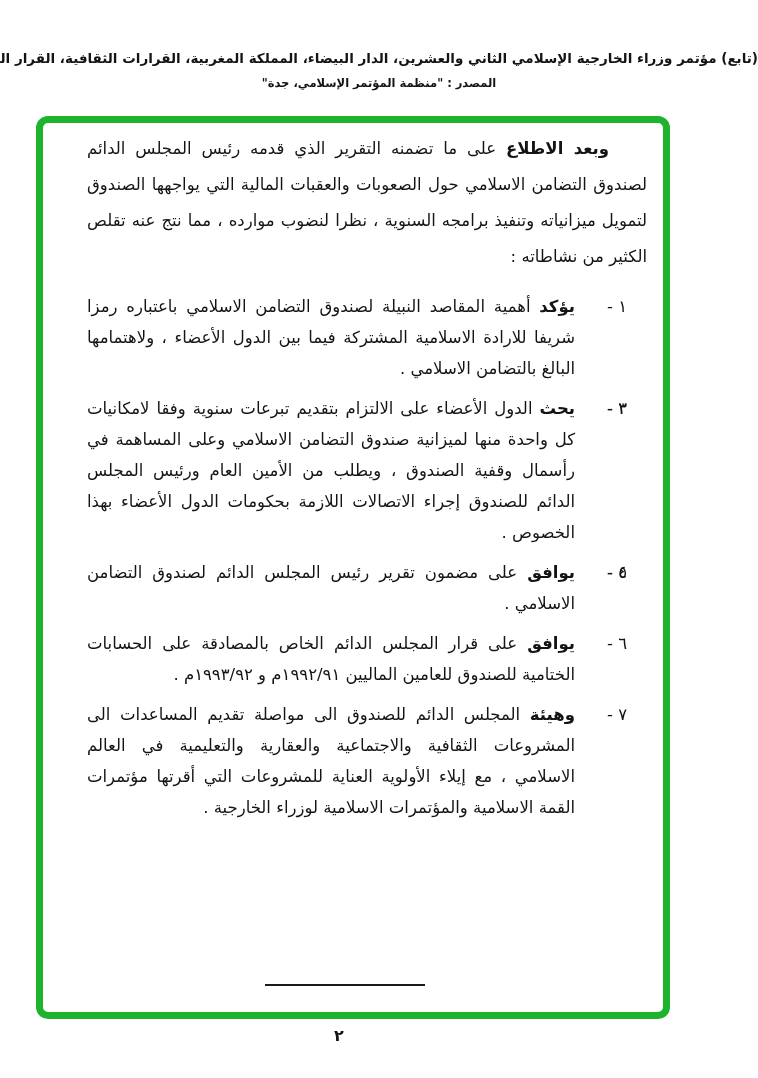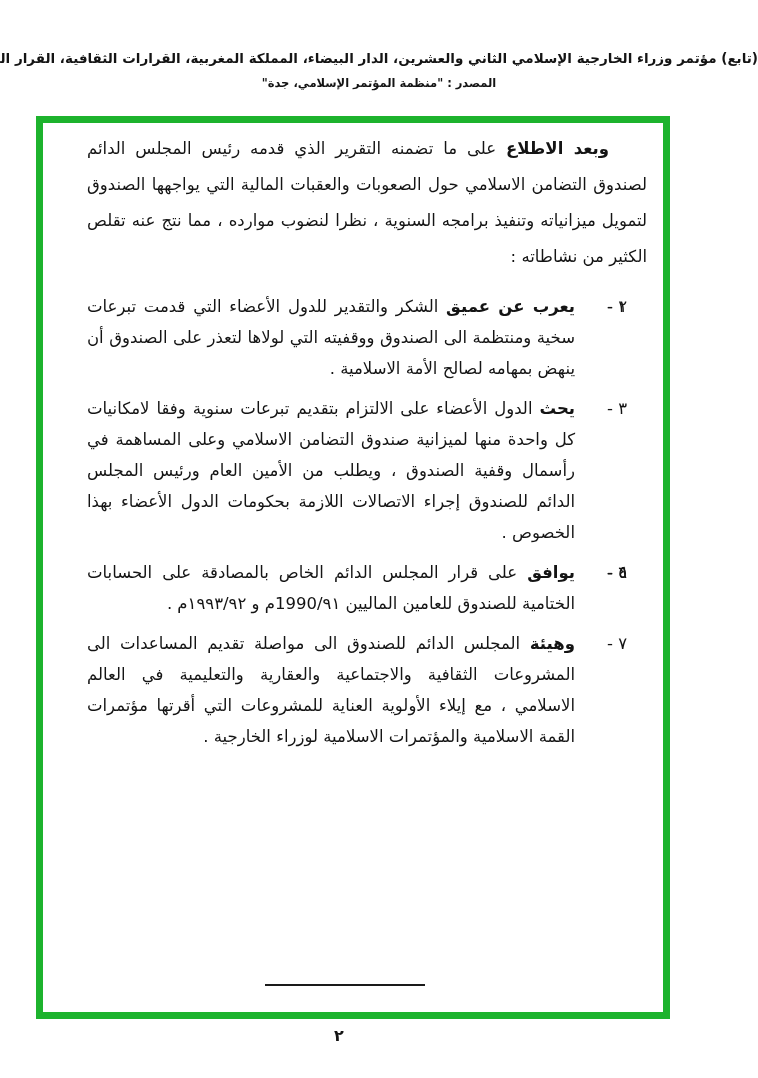--- a/index.html
+++ b/index.html
@@ -30,21 +30,21 @@
     font-size: 11.5px;
     font-weight: bold;
     margin-top: 10px;
   }
   
   .frame {
     position: absolute;
     left: 36px; top: 116px;
     width: 634px; height: 903px;
     border: 7px solid #1db32d;
-    border-radius: 0;
+    border-radius: 12px;
     padding: 8px 16px 0 44px;
     direction: rtl;
     overflow: hidden;
   }
   .intro {
     font-size: 16.5px;
     line-height: 36px;
     text-align: justify;
     text-indent: 38px;
     margin-bottom: 16px;
@@ -93,51 +93,55 @@
 
   <div class="frame" style="border-color: rgb(29, 179, 45);">
 
     <p class="intro">
       <b>وبعد الاطلاع</b>
       <span>على ما تضمنه التقرير الذي قدمه رئيس المجلس الدائم لصندوق التضامن الاسلامي حول الصعوبات والعقبات المالية التي يواجهها الصندوق لتمويل ميزانياته وتنفيذ برامجه السنوية ، نظرا لنضوب موارده ، مما نتج عنه تقلص الكثير من نشاطاته :</span>
     </p>
 
     <div class="item">
       <span class="marker"><span>١</span><span> -</span></span>
+      <p class="item-text">
+        <b>يؤكد</b>
+        <span>أهمية المقاصد النبيلة لصندوق التضامن الاسلامي باعتباره رمزا شريفا للارادة الاسلامية المشتركة فيما بين الدول الأعضاء ، ولاهتمامها البالغ بالتضامن الاسلامي .</span>
+      </p>
     </div>
 
     <div class="item">
       <span class="marker"><span>٢</span><span> -</span></span>
-      <p class="item-text">
-        <b>يعرب عن عميق</b>
-        <span>الشكر والتقدير للدول الأعضاء التي قدمت تبرعات سخية ومنتظمة الى الصندوق ووقفيته التي لولاها لتعذر على الصندوق أن ينهض بمهامه لصالح الأمة الاسلامية .</span>
-      </p>
     </div>
 
     <div class="item">
       <span class="marker"><span>٣</span><span> -</span></span>
       <p class="item-text">
         <b>يحث</b>
         <span>الدول الأعضاء على الالتزام بتقديم تبرعات سنوية وفقا لامكانيات كل واحدة منها لميزانية صندوق التضامن الاسلامي وعلى المساهمة في رأسمال وقفية الصندوق ، ويطلب من الأمين العام ورئيس المجلس الدائم للصندوق إجراء الاتصالات اللازمة بحكومات الدول الأعضاء بهذا الخصوص .</span>
       </p>
     </div>
 
     <div class="item">
       <span class="marker"><span>٤</span><span> -</span></span>
     </div>
 
     <div class="item">
       <span class="marker"><span>٥</span><span> -</span></span>
+      <p class="item-text">
+        <b>يوافق</b>
+        <span>على مضمون تقرير رئيس المجلس الدائم لصندوق التضامن الاسلامي .</span>
+      </p>
     </div>
 
     <div class="item">
       <span class="marker"><span>٦</span><span> -</span></span>
       <p class="item-text">
         <b>يوافق</b>
-        <span>على قرار المجلس الدائم الخاص بالمصادقة على الحسابات الختامية للصندوق للعامين الماليين 1990/٩١م و ١٩٩٣/٩٢م .</span>
+        <span>على قرار المجلس الدائم الخاص بالمصادقة على الحسابات الختامية للصندوق للعامين الماليين ١٩٩٢/٩١م و ١٩٩٣/٩٢م .</span>
       </p>
     </div>
 
     <div class="item">
       <span class="marker"><span>٧</span><span> -</span></span>
       <p class="item-text">
         <b>وهيئة</b>
         <span>المجلس الدائم للصندوق الى مواصلة تقديم المساعدات الى المشروعات الثقافية والاجتماعية والعقارية والتعليمية في العالم الاسلامي ، مع إيلاء الأولوية العناية للمشروعات التي أقرتها مؤتمرات القمة الاسلامية والمؤتمرات الاسلامية لوزراء الخارجية .</span>
       </p>
     </div>

